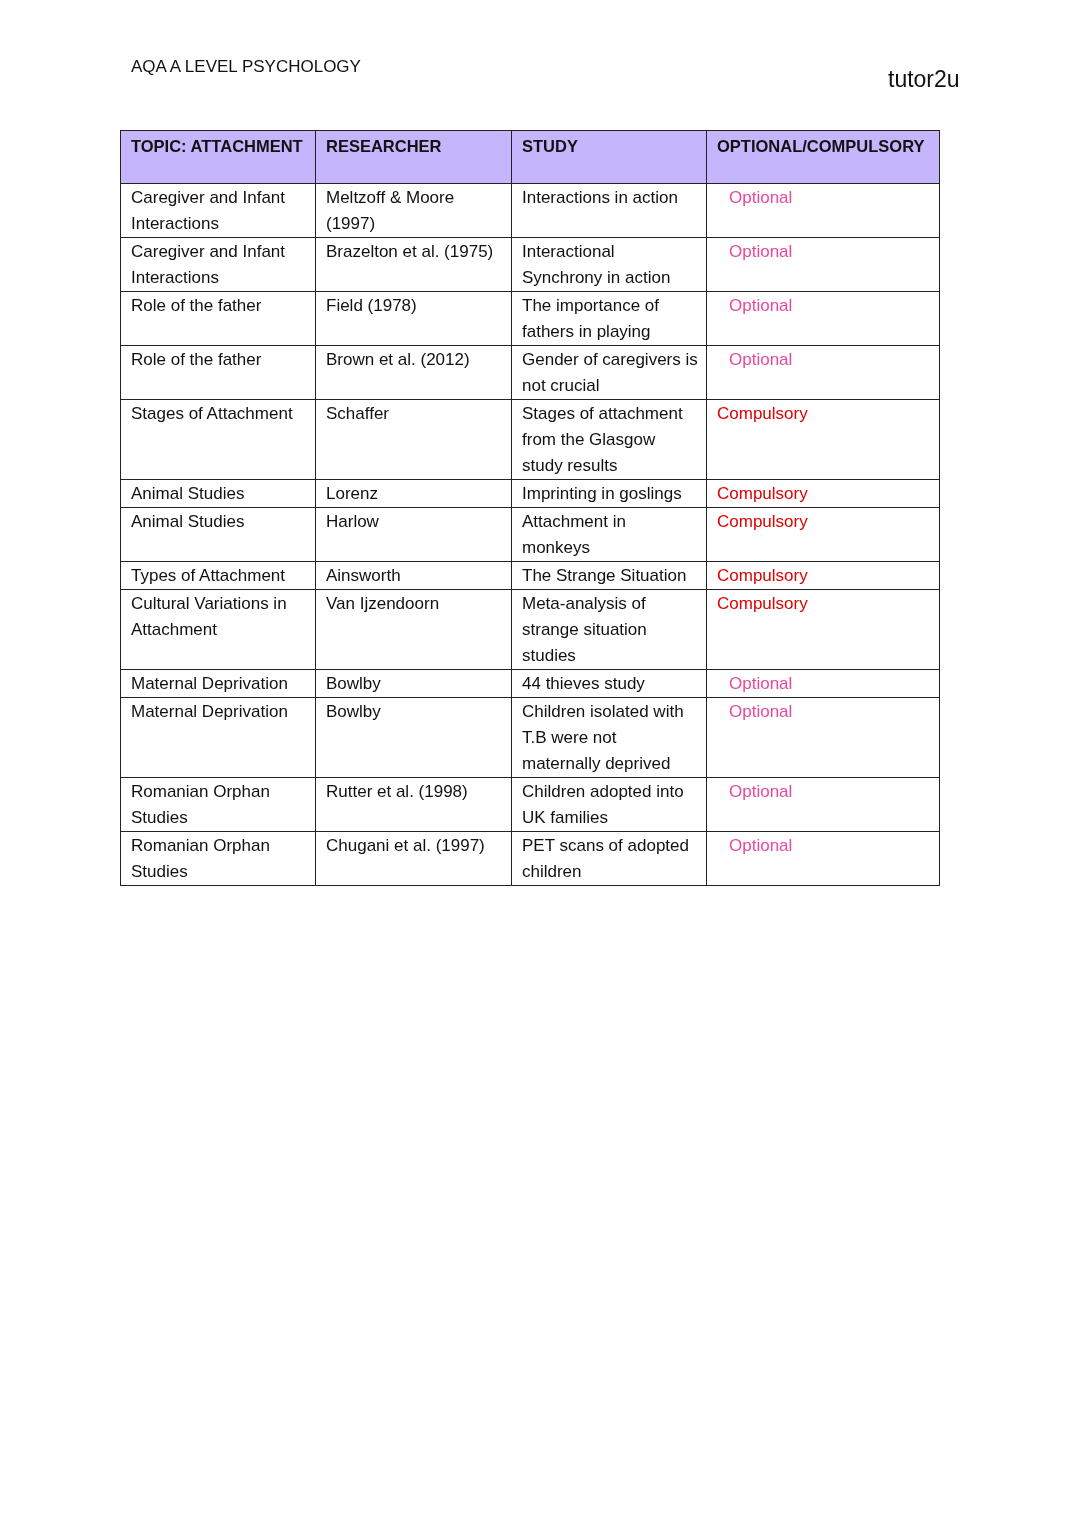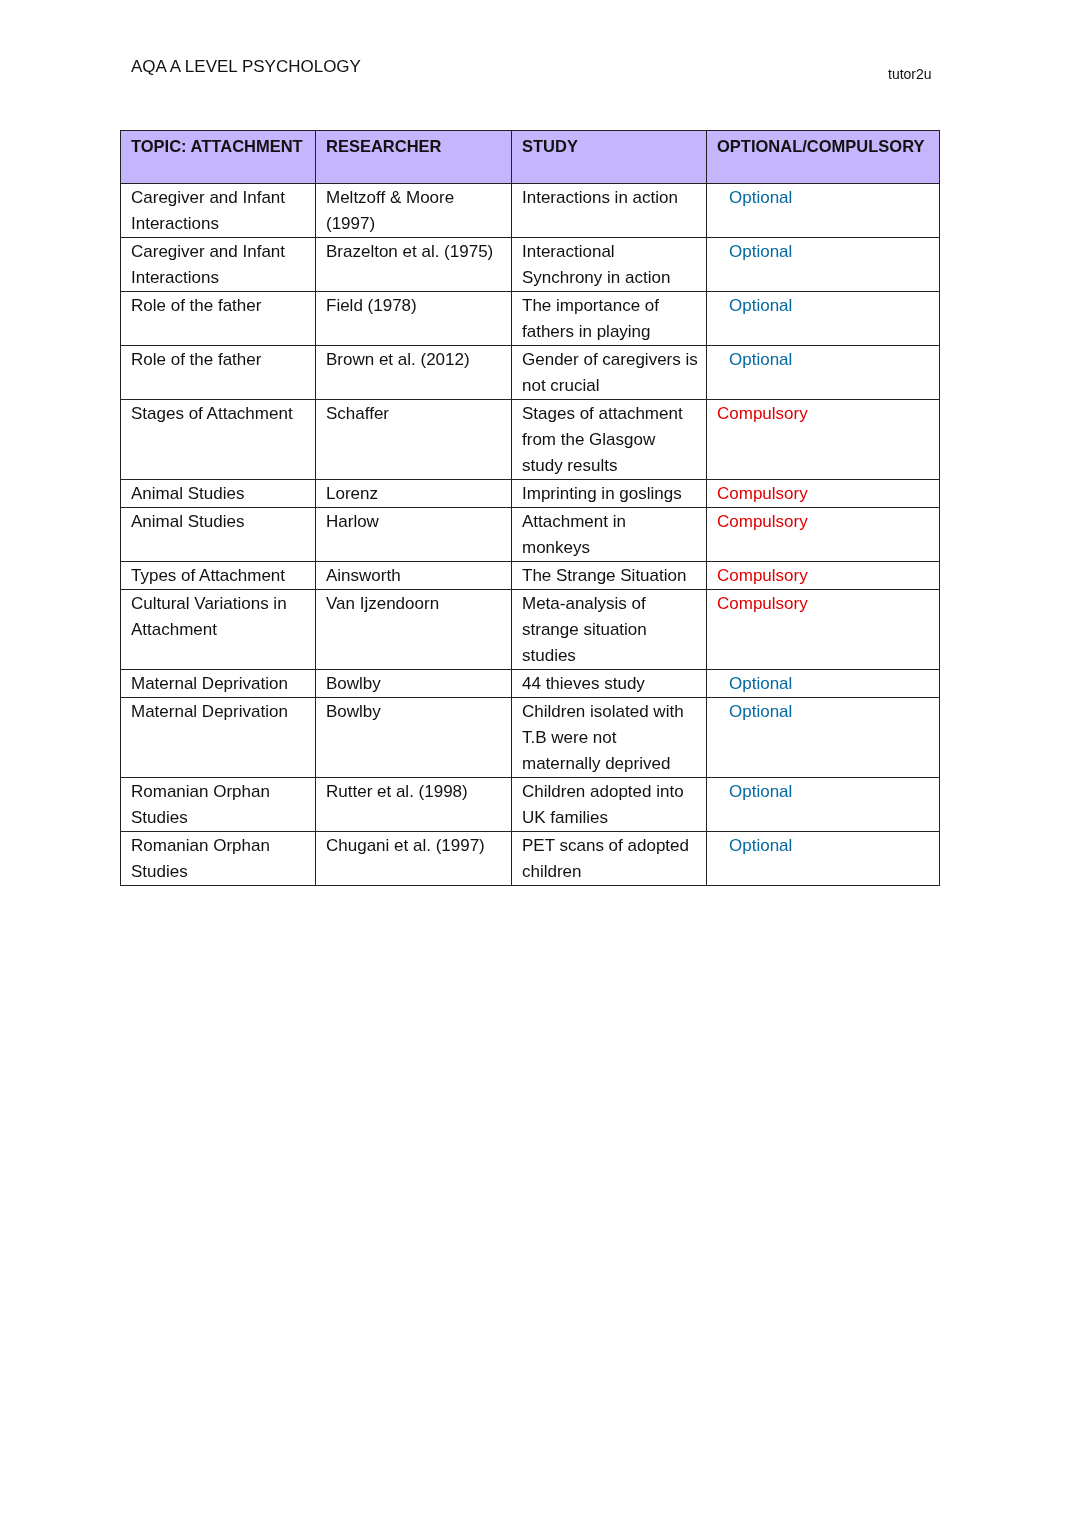--- a/index.html
+++ b/index.html
@@ -1,27 +1,27 @@
 <!DOCTYPE html>
 <html><head>
 <meta charset="utf-8">
 <style>
   html, body { margin: 0; padding: 0; background: #ffffff; }
   body { width: 1080px; height: 1526px; position: relative; overflow: hidden;
          font-family: "Liberation Sans", "DejaVu Sans", sans-serif; color: #111; }
   .hdr-left { position: absolute; left: 131px; top: 57px; font-size: 17px; letter-spacing: 0px; }
-  .hdr-right { position: absolute; left: 888px; top: 66px; font-size: 14px; }
+  .hdr-right { position: absolute; left: 888px; top: 66px; font-size: 23px; }
   table { position: absolute; left: 120px; top: 130px; width: 819px;
           border-collapse: collapse; table-layout: fixed; }
   col.c1 { width: 195px; } col.c2 { width: 196px; } col.c3 { width: 195px; } col.c4 { width: 233px; }
   th, td { border: 1.5px solid #222; vertical-align: top; text-align: left;
            padding: 1px 8px 0 10px; font-size: 17px; line-height: 26px; }
   th { background: #c4b5fd; font-weight: bold; height: 50px; padding-top: 2px; font-size: 16.5px; }
   td.compulsory { color: #E00000; }
-  td.optional { color: #0369a1; padding-left: 22px; }
+  td.optional { color: #ec4899; padding-left: 22px; }
 </style>
 </head>
 <body>
 
 <div class="hdr-left">AQA A LEVEL PSYCHOLOGY</div>
 <div class="hdr-right">tutor2u</div>
 
 <table>
   <colgroup>
       <col class="c1">

